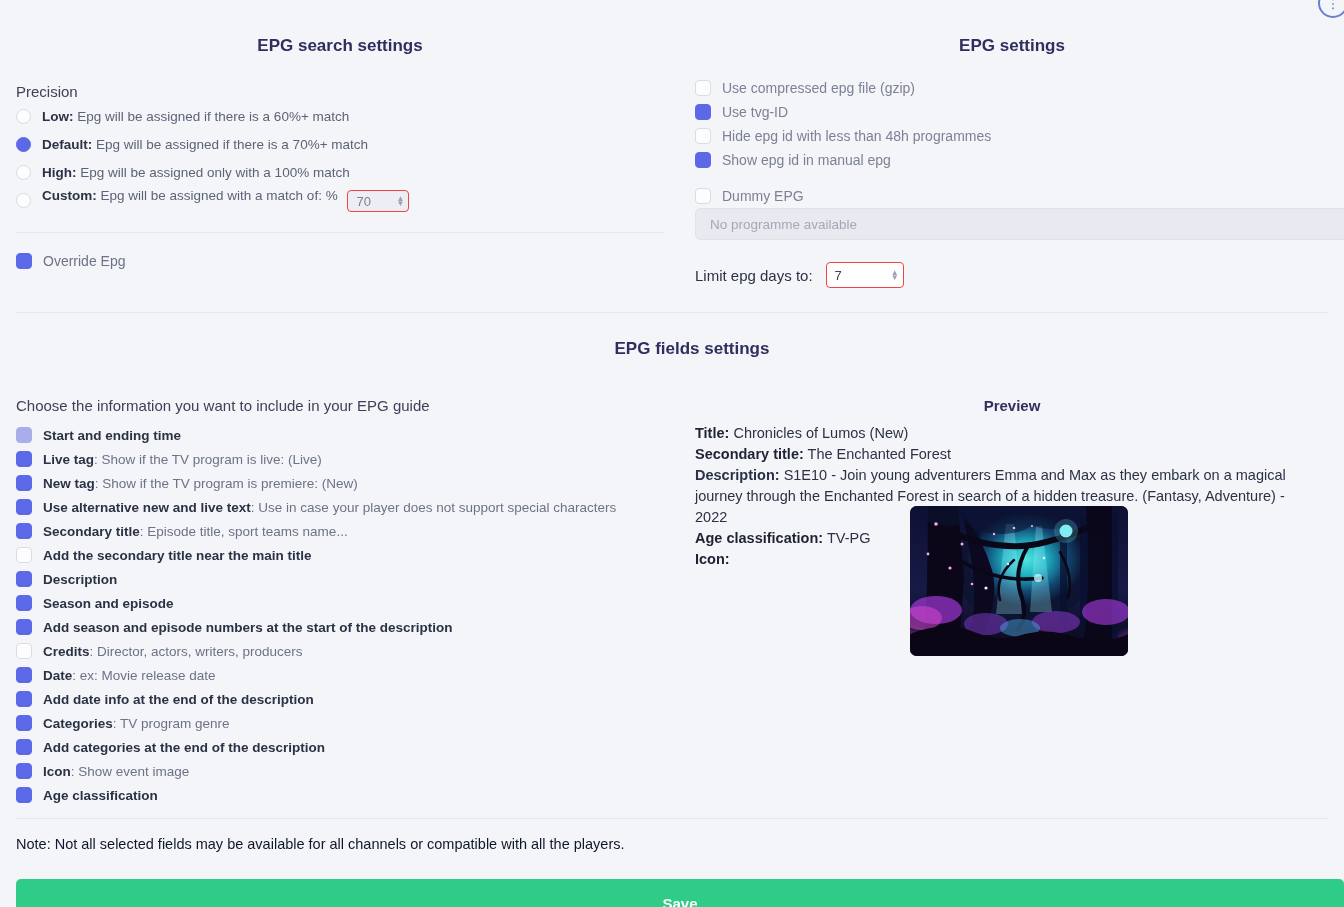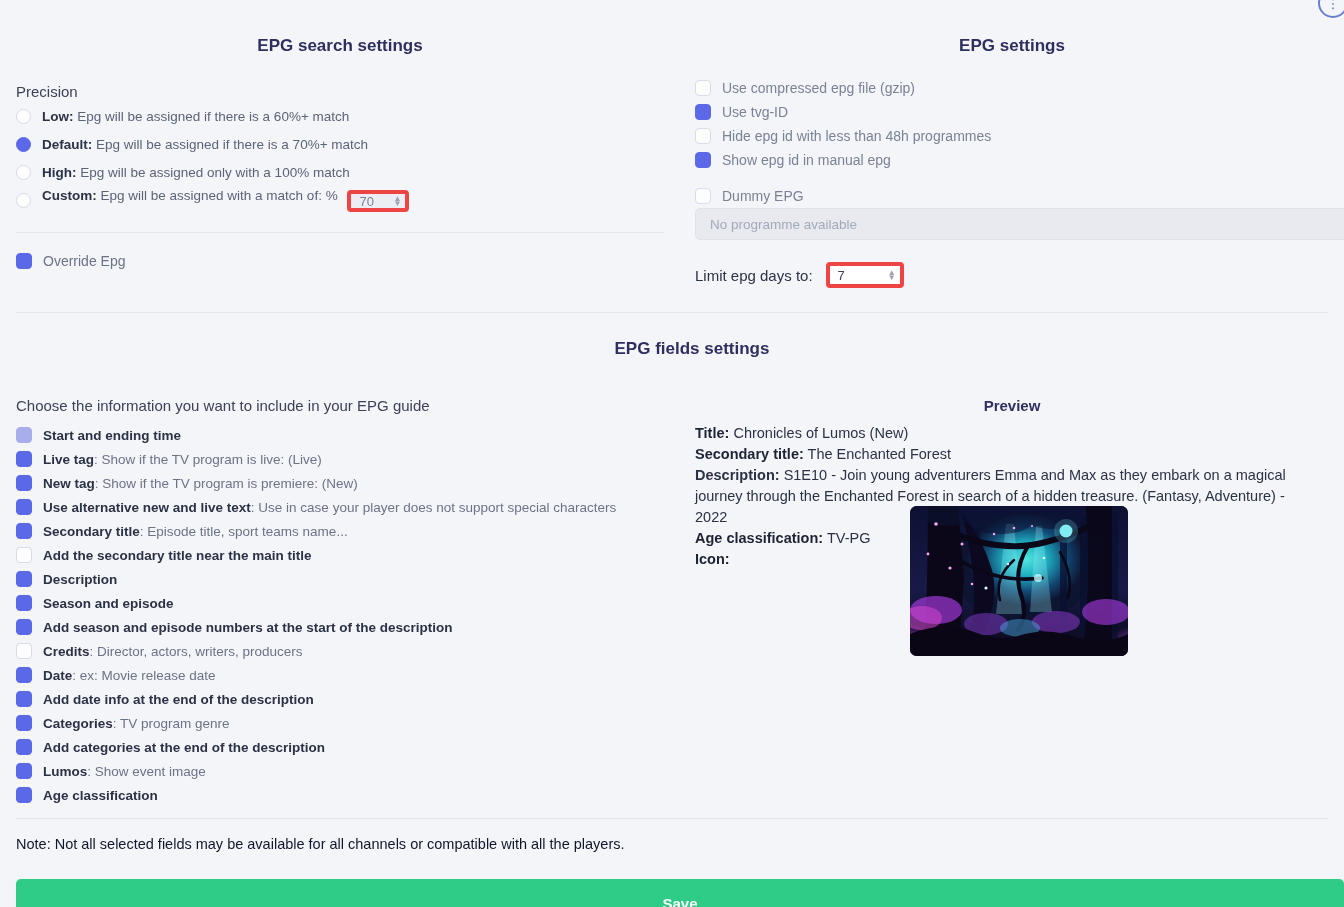--- a/index.html
+++ b/index.html
@@ -55,21 +55,21 @@
     flex: 0 0 auto; margin-right: 11px;
   }
   .radio.on { background: #5b68e8; border-color: #5b68e8; }
   .radio-txt { font-size: 13.5px; color: #5b6377; white-space: nowrap; }
   .radio-txt b { color: #2b3245; font-weight: bold; }
 
   .spinner {
     display: inline-flex; align-items: center;
     width: 62px; height: 22px;
     margin-left: 6px; vertical-align: -6px;
-    border: 4px solid #ef4444; border-radius: 4px;
+    border: 1px solid #ef4444; border-radius: 4px;
     background: #eceef4; color: #7b8295;
     font-size: 13px; padding: 0 4px 0 8px;
     justify-content: space-between;
     text-align: center;
   }
   .spinner.active { background: #ffffff; color: #3c4257; }
   .spin-arrows { display: flex; flex-direction: column; line-height: 5px; color: #9aa0b2; font-size: 8px; }
 
   .divider { height: 1px; background: #e4e7ef; }
   .divider-left { margin: 20px 16px 0 16px; }
@@ -312,21 +312,21 @@
       <div class="field-row">
         <span class="cb on"></span>
         <span class="txt"><b>Categories</b><span>: TV program genre</span></span>
       </div>
       <div class="field-row">
         <span class="cb on"></span>
         <span class="txt"><b>Add categories at the end of the description</b><span></span></span>
       </div>
       <div class="field-row">
         <span class="cb on"></span>
-        <span class="txt"><b>Lumos</b><span>: Show event image</span></span>
+        <span class="txt"><b>Icon</b><span>: Show event image</span></span>
       </div>
       <div class="field-row">
         <span class="cb on"></span>
         <span class="txt"><b>Age classification</b><span></span></span>
       </div>
     </div>
 
     <div class="preview">
       <div class="pv-line">
         <b>Title:</b> <span>Chronicles of Lumos (New)</span>

